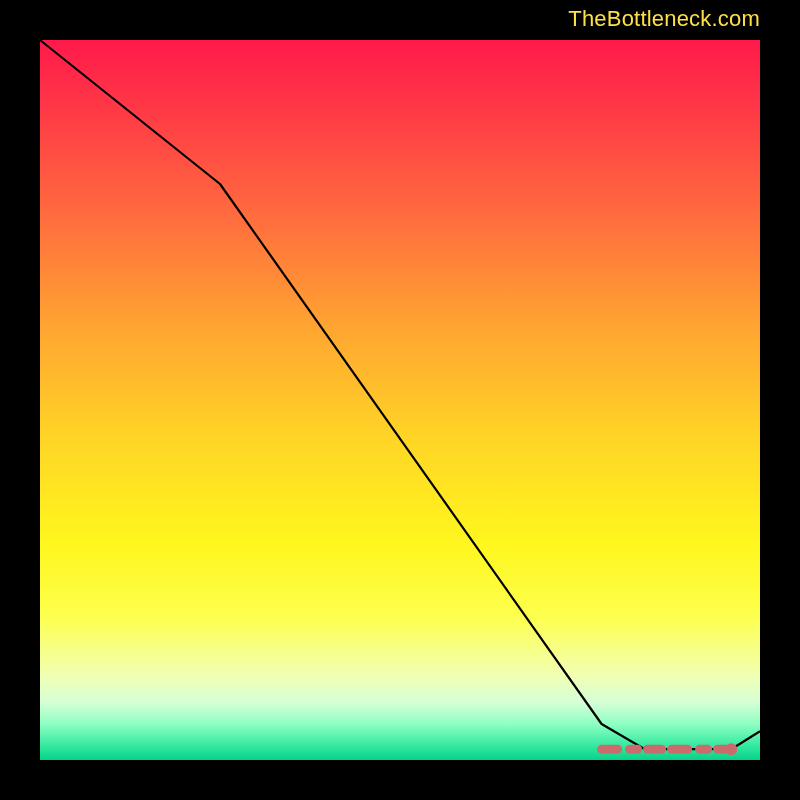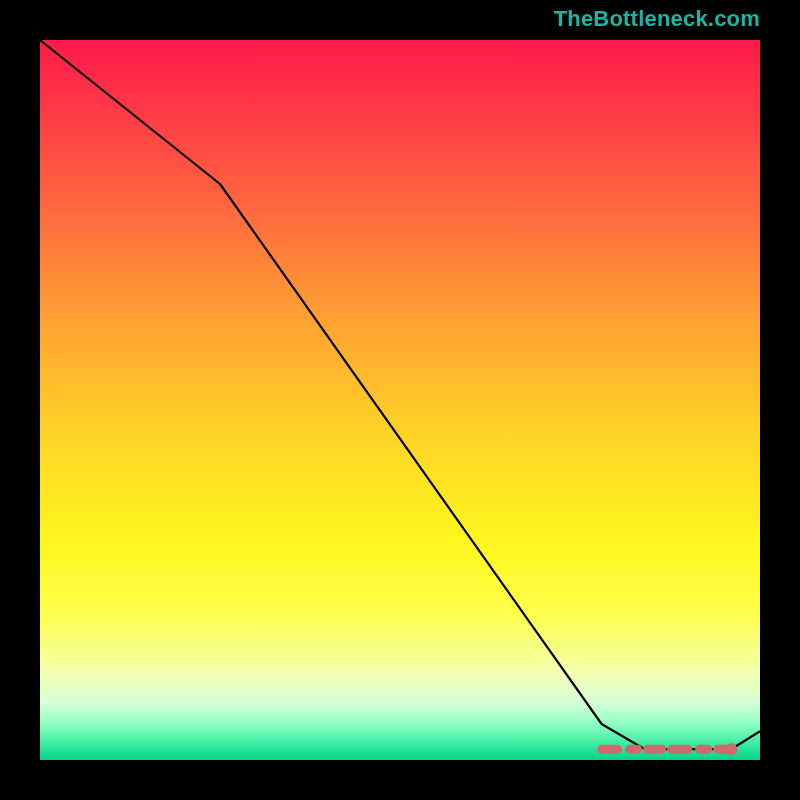--- a/index.html
+++ b/index.html
@@ -35,23 +35,23 @@
       #d6ffd6 92%,
       #8effc4 95%,
       #35e9a0 98%,
       #06d28a 100%
     );
   }
   .attribution {
     position: absolute;
     top: 6px;
     right: 40px;
-    color: #14b8a6;
+    color: #fde047;
     font-size: 22px;
-    font-weight: 700;
+    font-weight: 400;
     letter-spacing: 0.2px;
   }
   svg.overlay {
     position: absolute;
     left: 0;
     top: 0;
     width: 720px;
     height: 720px;
     overflow: visible;
   }

